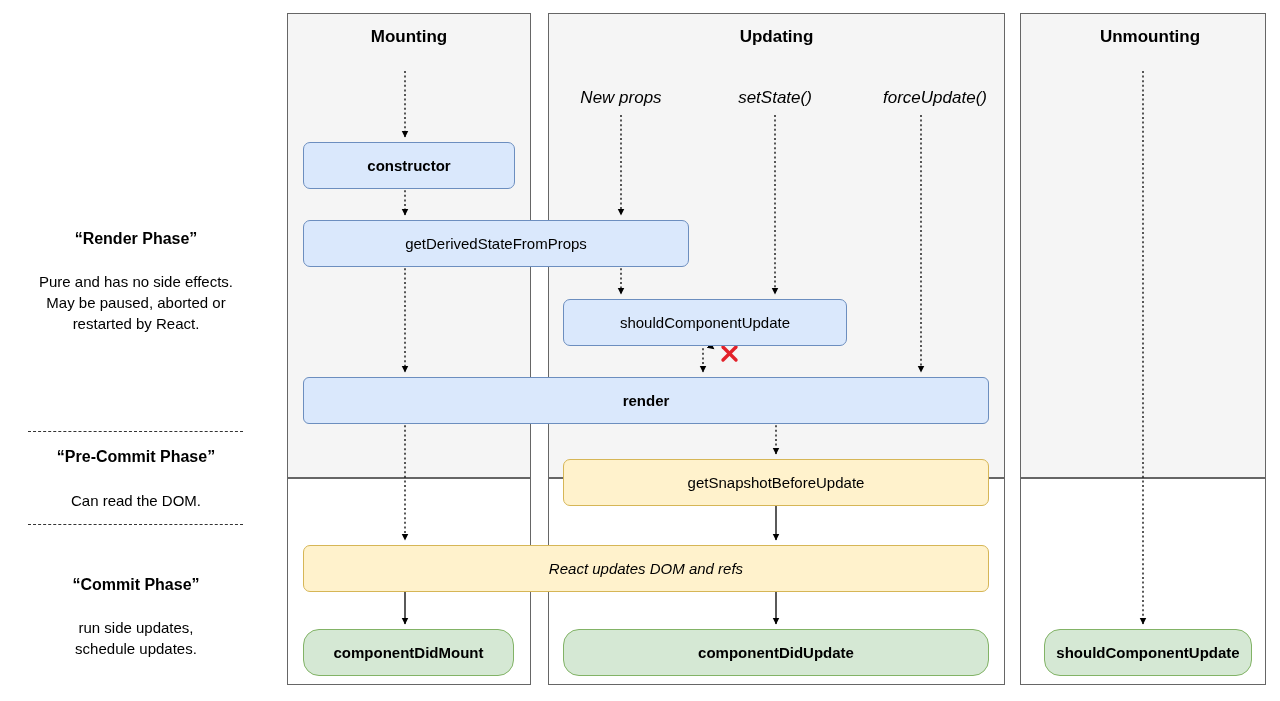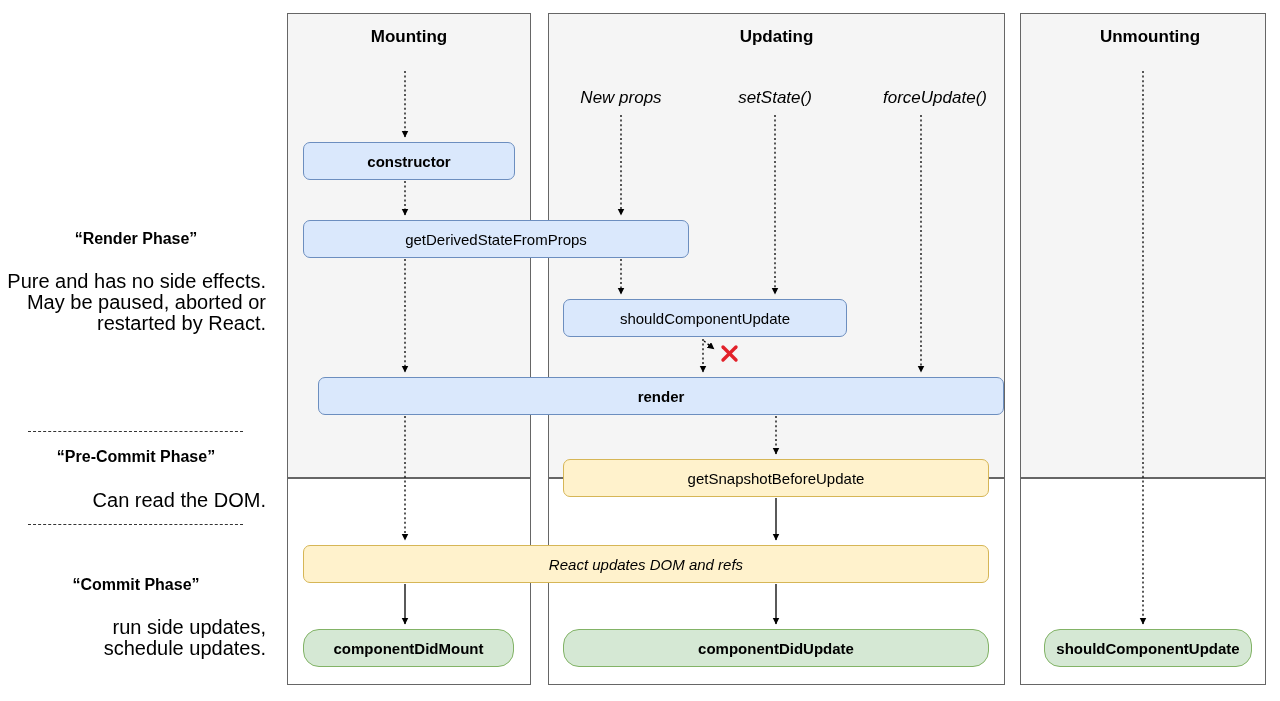--- a/index.html
+++ b/index.html
@@ -26,43 +26,43 @@
   #h-unm   { left: 1020px; width: 246px; padding-left: 7px; }
 
   
   .trigger { position: absolute; top: 88px; width: 170px; font-size: 17px; font-style: italic; text-align: center; }
   #t-newprops    { left: 536px; }
   #t-setstate    { left: 690px; }
   #t-forceupdate { left: 850px; }
 
   
   .node {
-    position: absolute; height: 38px; box-sizing: border-box;
+    position: absolute; height: 47px; box-sizing: border-box;
     border-radius: 7px; border: 1px solid;
     display: flex; align-items: center; justify-content: center;
     font-size: 15px; cursor: pointer;
   }
   .node.blue   { background: var(--blue-fill, #dae8fc);  border-color: var(--blue-border, #6c8ebf); }
   .node.yellow { background: var(--yellow-fill, #fff2cc); border-color: var(--yellow-border, #d6b656); }
   .node.green  { background: var(--green-fill, #d5e8d4);  border-color: var(--green-border, #82b366); border-radius: 16px; }
   .node.bold   { font-weight: bold; }
   .node.italic { font-style: italic; }
   #n-constructor   { left: 303px;  top: 142px; width: 212px; }
   #n-gdsfp         { left: 303px;  top: 220px; width: 386px; }
   #n-scu           { left: 563px;  top: 299px; width: 284px; }
-  #n-render        { left: 318px;  top: 377px; width: 686px; }
+  #n-render        { left: 303px;  top: 377px; width: 686px; border-radius: 6px; }
   #n-gsbu          { left: 563px;  top: 459px; width: 426px; }
   #n-reactupdates  { left: 303px;  top: 545px; width: 686px; }
   #n-cdm           { left: 303px;  top: 629px; width: 211px; }
   #n-cdu           { left: 563px;  top: 629px; width: 426px; text-align: center; }
   #n-cwu           { left: 1044px; top: 629px; width: 208px; }
 
   
   .phase-title { position: absolute; left: 6px; width: 260px; text-align: center; font-size: 16px; font-weight: bold; }
-  .phase-lines { position: absolute; left: 6px; width: 260px; text-align: right; font-size: 20px; line-height: 21px; }
+  .phase-lines { position: absolute; left: 6px; width: 260px; text-align: center; font-size: 15px; line-height: 21px; }
   #ph-render-title    { top: 230px; }
   #ph-render-lines    { top: 271px; }
   #ph-precommit-title { top: 448px; }
   #ph-precommit-lines { top: 490px; }
   #ph-commit-title    { top: 576px; }
   #ph-commit-lines    { top: 617px; }
 
   .divider { position: absolute; left: 28px; width: 215px; height: 0; border-top: 1.5px dashed #333; }
   #div1 { top: 431px; }
   #div2 { top: 524px; }

